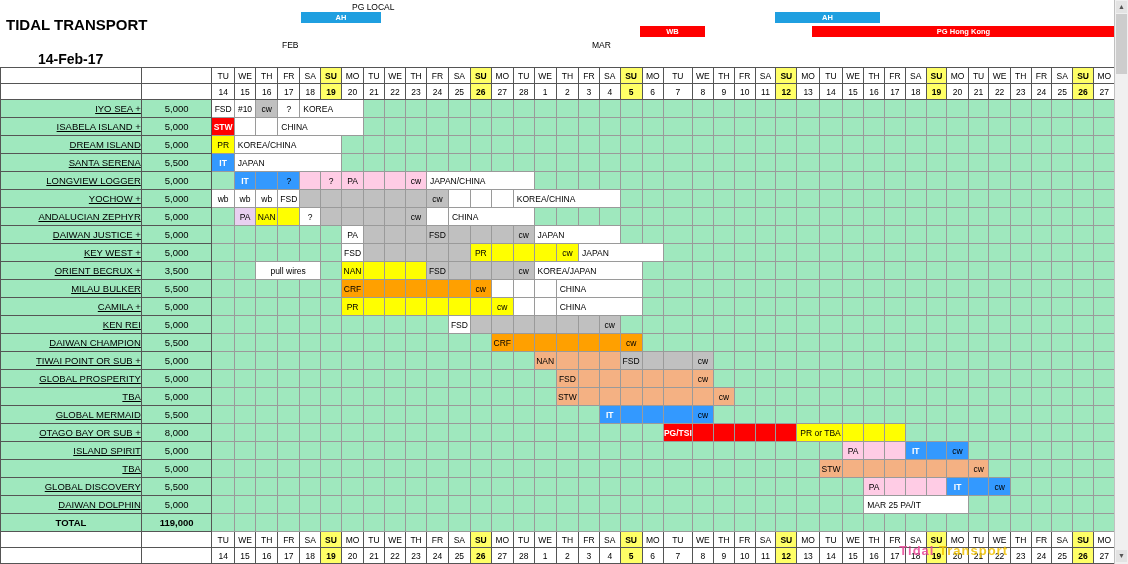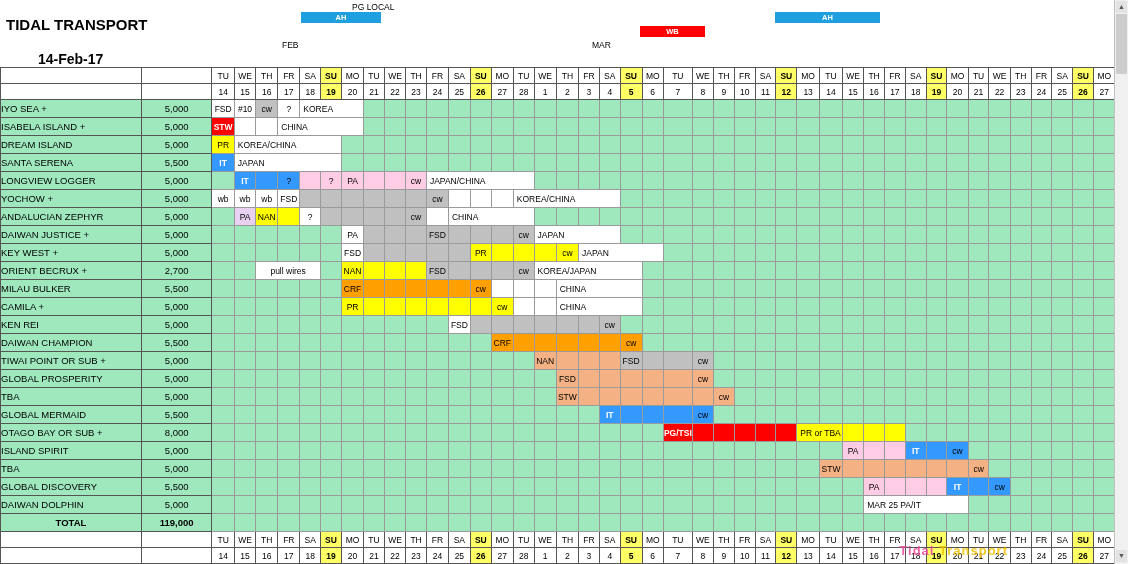--- a/index.html
+++ b/index.html
@@ -7,21 +7,21 @@
   #sheet{position:relative;width:1128px;height:564px;overflow:hidden;}
   table{border-collapse:collapse;table-layout:fixed;margin-top:12px;}
   td{padding:0;margin:0;overflow:hidden;white-space:nowrap;}
 
   
   #grid{position:absolute;left:0;top:0;}
   .lbl-col{width:150px;}
   .rate-col{width:80px;}
   .daycol{width:23px;}
 
-  .vesselname{background:#9FE8BE;border:1px solid #555;text-align:left;font-size:9.5px;height:17px;}
+  .vesselname{background:#9FE8BE;border:1px solid #555;text-align:right;font-size:9.5px;height:17px;text-decoration:underline;}
   .rate{background:#9FE8BE;border:1px solid #555;text-align:center;font-size:9.5px;height:17px;}
   .total-lbl{background:#9FE8BE;border:1px solid #555;text-align:center;font-size:9.5px;font-weight:bold;height:17px;}
 
   .hdr-dow{border:1px solid #555;text-align:center;font-size:8.5px;height:15px;background:#fff;}
   .hdr-dow.sun{background:#FFFF66;font-weight:bold;}
   .hdr-num{border:1px solid #555;text-align:center;font-size:8.5px;height:15px;background:#fff;}
   .hdr-num.sun{background:#FFFF66;font-weight:bold;}
 
   .cell{border:1px solid #9a9a9a;height:17px;text-align:center;font-size:8.5px;}
   .g{background:#9FE8BE;}
@@ -50,20 +50,21 @@
 </style>
 </head>
 <body>
 
 <div id="sheet">
 
   <div class="toplabel" style="left:352px;top:2px;">PG LOCAL</div>
   <div class="banner" style="left:301px;top:12px;width:80px;background:#1F9FE0;">AH</div>
   <div class="banner" style="left:640px;top:26px;width:65px;background:#FF0000;">WB</div>
   <div class="banner" style="left:775px;top:12px;width:105px;background:#1F9FE0;">AH</div>
+  <div class="banner" style="left:812px;top:26px;width:303px;background:#FF0000;">PG Hong Kong</div>
 
   <div class="toplabel bold" style="left:6px;top:16px;font-size:15px;font-weight:bold;">TIDAL TRANSPORT</div>
   <div class="toplabel" style="left:38px;top:51px;font-size:14px;font-weight:bold;">14-Feb-17</div>
   <div class="toplabel" style="left:172px;top:76px;font-size:9px;font-weight:bold;">SCRIBNER</div>
 
   <div class="toplabel" style="left:234px;top:40px;padding-left:48px;">FEB</div>
   <div class="toplabel" style="left:475px;top:40px;margin-top:27px;">PA LBR</div>
   <div class="toplabel" style="left:592px;top:40px;">MAR</div>
 
   <table id="grid" style="top:55px;">
@@ -596,21 +597,21 @@
           <td class="cell g"></td>
           <td class="cell g"></td>
           <td class="cell g"></td>
           <td class="cell g"></td>
           <td class="cell g"></td>
           <td class="cell g"></td>
           <td class="cell g"></td>
         </tr>
         <tr>
           <td class="vesselname">ORIENT BECRUX +</td>
-          <td class="rate">2,700</td>
+          <td class="rate">3,500</td>
           <td class="cell g"></td>
           <td class="cell g"></td>
           <td class="cell w" colspan="3">pull wires</td>
           <td class="cell g"></td>
           <td class="cell yl">NAN</td>
           <td class="cell yl"></td>
           <td class="cell yl"></td>
           <td class="cell yl"></td>
           <td class="cell gr">FSD</td>
           <td class="cell gr"></td>

